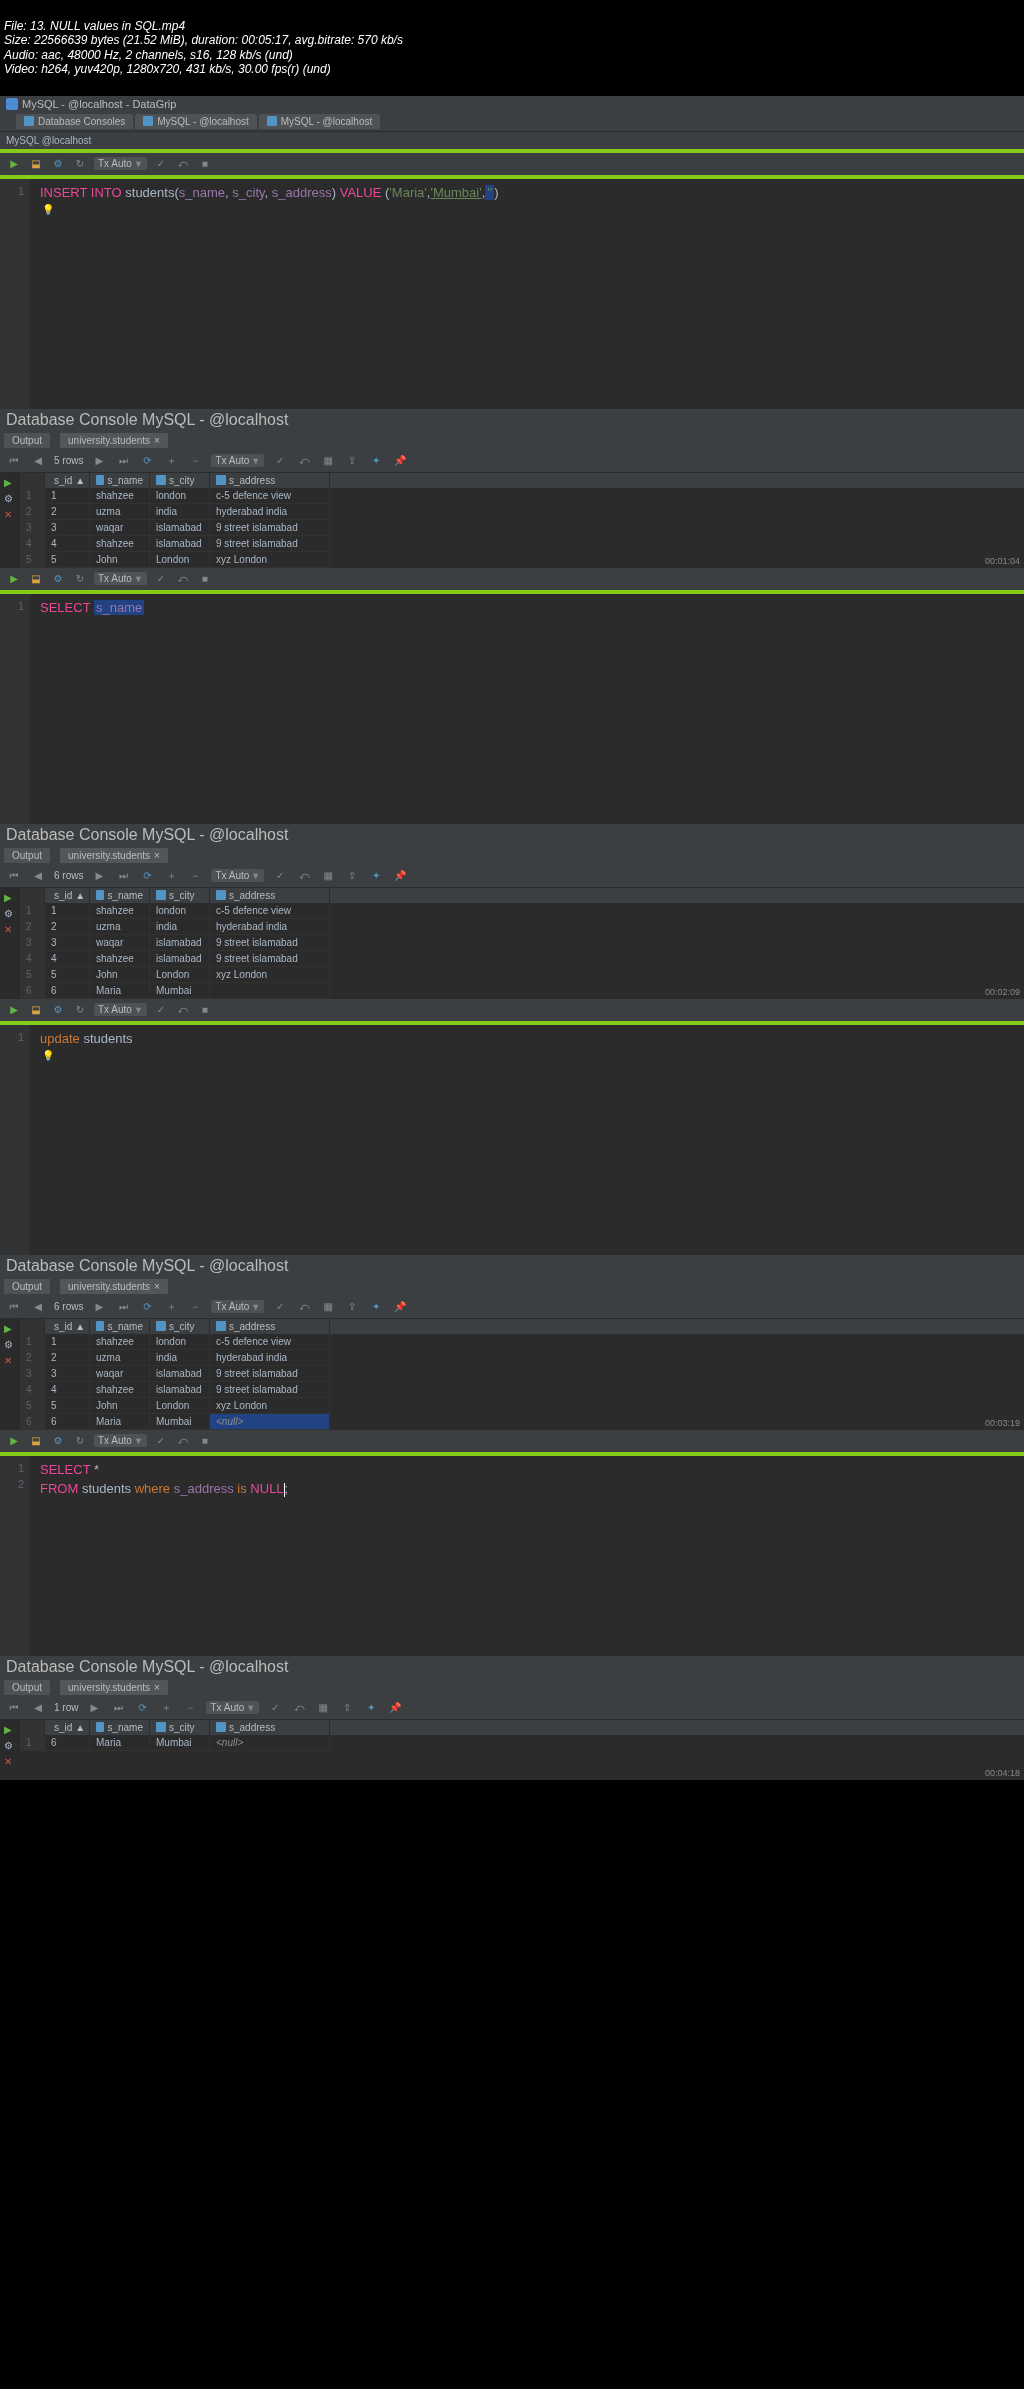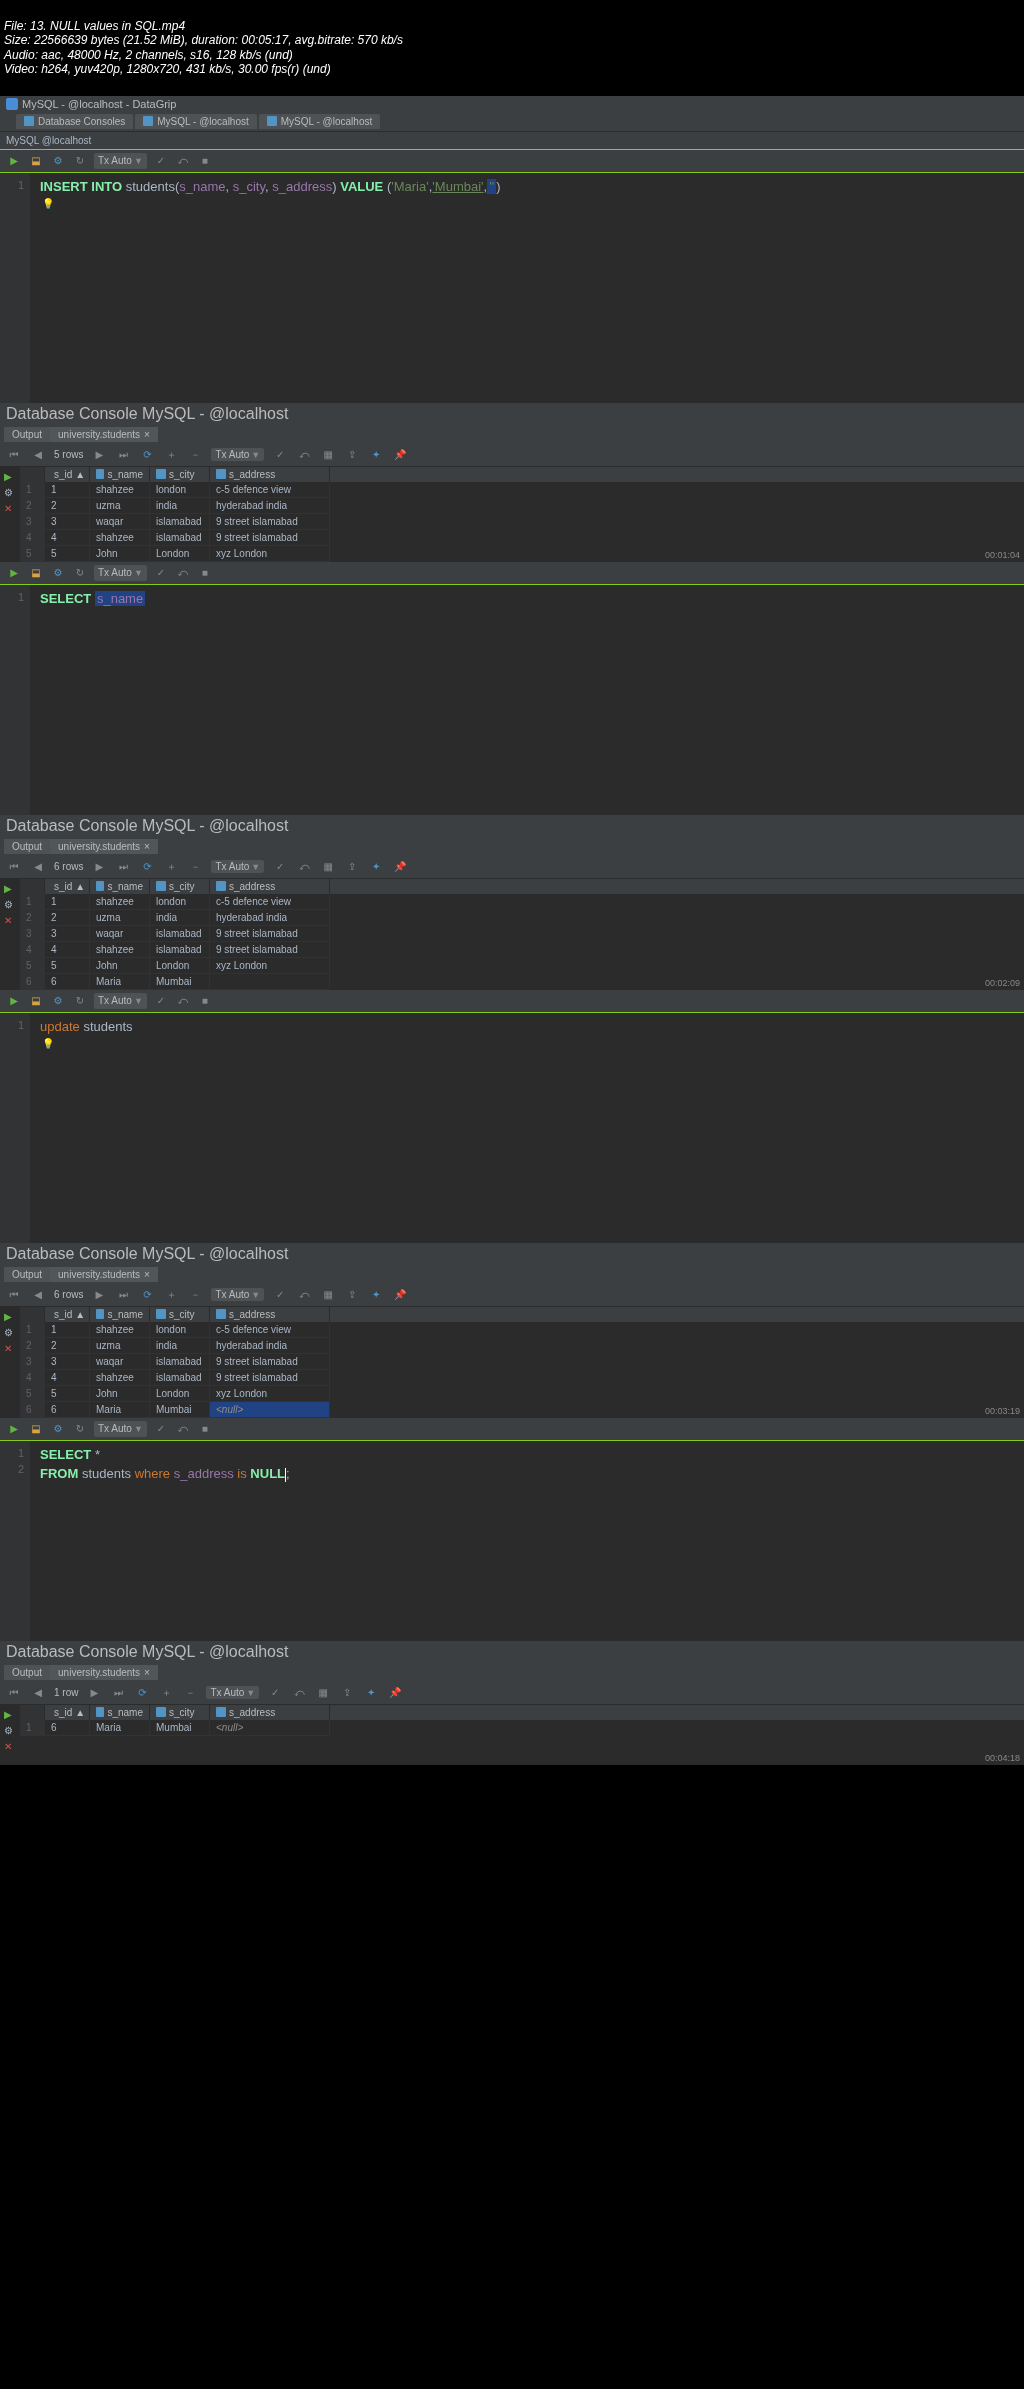--- a/index.html
+++ b/index.html
@@ -6,38 +6,38 @@
 body{background:#000;color:#a9b7c6;font-size:11px;width:1024px}
 .hdr{background:#000;color:#fff;font-style:italic;font-family:Georgia,serif;padding:19px 4px;font-size:12px}
 .hdr div{line-height:1.2}
 .titlebar{background:#3c3f41;color:#bbb;padding:2px 6px;font-size:11px;display:flex;align-items:center;gap:4px}
 .titlebar .ico{width:12px;height:12px;background:#4a8cd6;border-radius:2px;display:inline-block}
 .menubar{background:#3c3f41;padding:2px 4px;display:flex;gap:4px;font-size:11px;color:#bbb;border-bottom:1px solid #2b2b2b}
 .menubar span{padding:2px 6px;cursor:pointer}
 .tabbar{background:#3c3f41;display:flex;gap:2px;padding:2px 16px;font-size:10px;border-bottom:1px solid #2b2b2b}
 .tab{background:#4e5254;padding:2px 8px;border-radius:2px 2px 0 0;display:flex;align-items:center;gap:4px;color:#bbb}
 .tab .dbico{width:10px;height:10px;background:#5294c4;border-radius:1px;display:inline-block}
-.toolbar{background:#3c3f41;padding:3px 6px;display:flex;gap:6px;font-size:10px;border-bottom:1px solid #84cc16}
+.toolbar{background:#3c3f41;padding:3px 6px;display:flex;align-items:center;gap:6px;font-size:10px;border-bottom:4px solid #84cc16}
 .tbtn{width:16px;height:16px;display:inline-flex;align-items:center;justify-content:center;cursor:pointer;color:#888}
 .tbtn.grn{color:#62b543}
 .tbtn.yel{color:#d9a343}
 .tbtn.blu{color:#5294c4}
 .txdrop{color:#bbb;background:#4e5254;padding:1px 4px;border-radius:2px;font-size:10px;display:flex;align-items:center;gap:2px}
 .editor{background:#2b2b2b;min-height:230px;display:flex;font-family:'Consolas',monospace;font-size:13px}
 .editor.short{min-height:200px}
 .gutter{background:#313335;width:30px;color:#606366;text-align:right;padding:4px 6px 4px 0;font-size:11px;line-height:1.5}
 .code{padding:4px 10px;flex:1;line-height:1.5}
-.kw{color:#86efac;font-weight:bold}
+.kw{color:#ec4899;font-weight:normal}
 .kw2{color:#cc7832}
 .ident{color:#9876aa}
 .str{color:#6a8759}
 .paren{color:#a9b7c6}
 .hlbox{background:#214283;padding:0 2px}
 .conshead{background:#3c3f41;color:#bbb;padding:2px 6px;font-size:16px}
-.constabs{background:#3c3f41;display:flex;gap:0;padding:2px 4px;font-size:10px}
+.constabs{background:#3c3f41;display:flex;gap:10px;padding:2px 4px;font-size:10px}
 .ctab{background:#4e5254;padding:2px 8px;display:flex;align-items:center;gap:4px;color:#bbb}
 .ctab.active{background:#515658}
 .constool{background:#3c3f41;padding:3px 6px;display:flex;align-items:center;gap:8px;font-size:10px;border-bottom:1px solid #2b2b2b}
 .rowcnt{color:#bbb}
 .grid{background:#2b2b2b;display:flex;font-size:10px}
 .gridside{width:20px;display:flex;flex-direction:column;align-items:center;gap:4px;padding-top:4px}
 .gridside .sico{width:12px;height:12px;cursor:pointer}
 .gridbody{flex:1}
 .gridhead{display:flex;background:#3c3f41;color:#bbb}
 .gcell{padding:2px 6px;border-right:1px solid #2b2b2b;display:flex;align-items:center;gap:3px}

